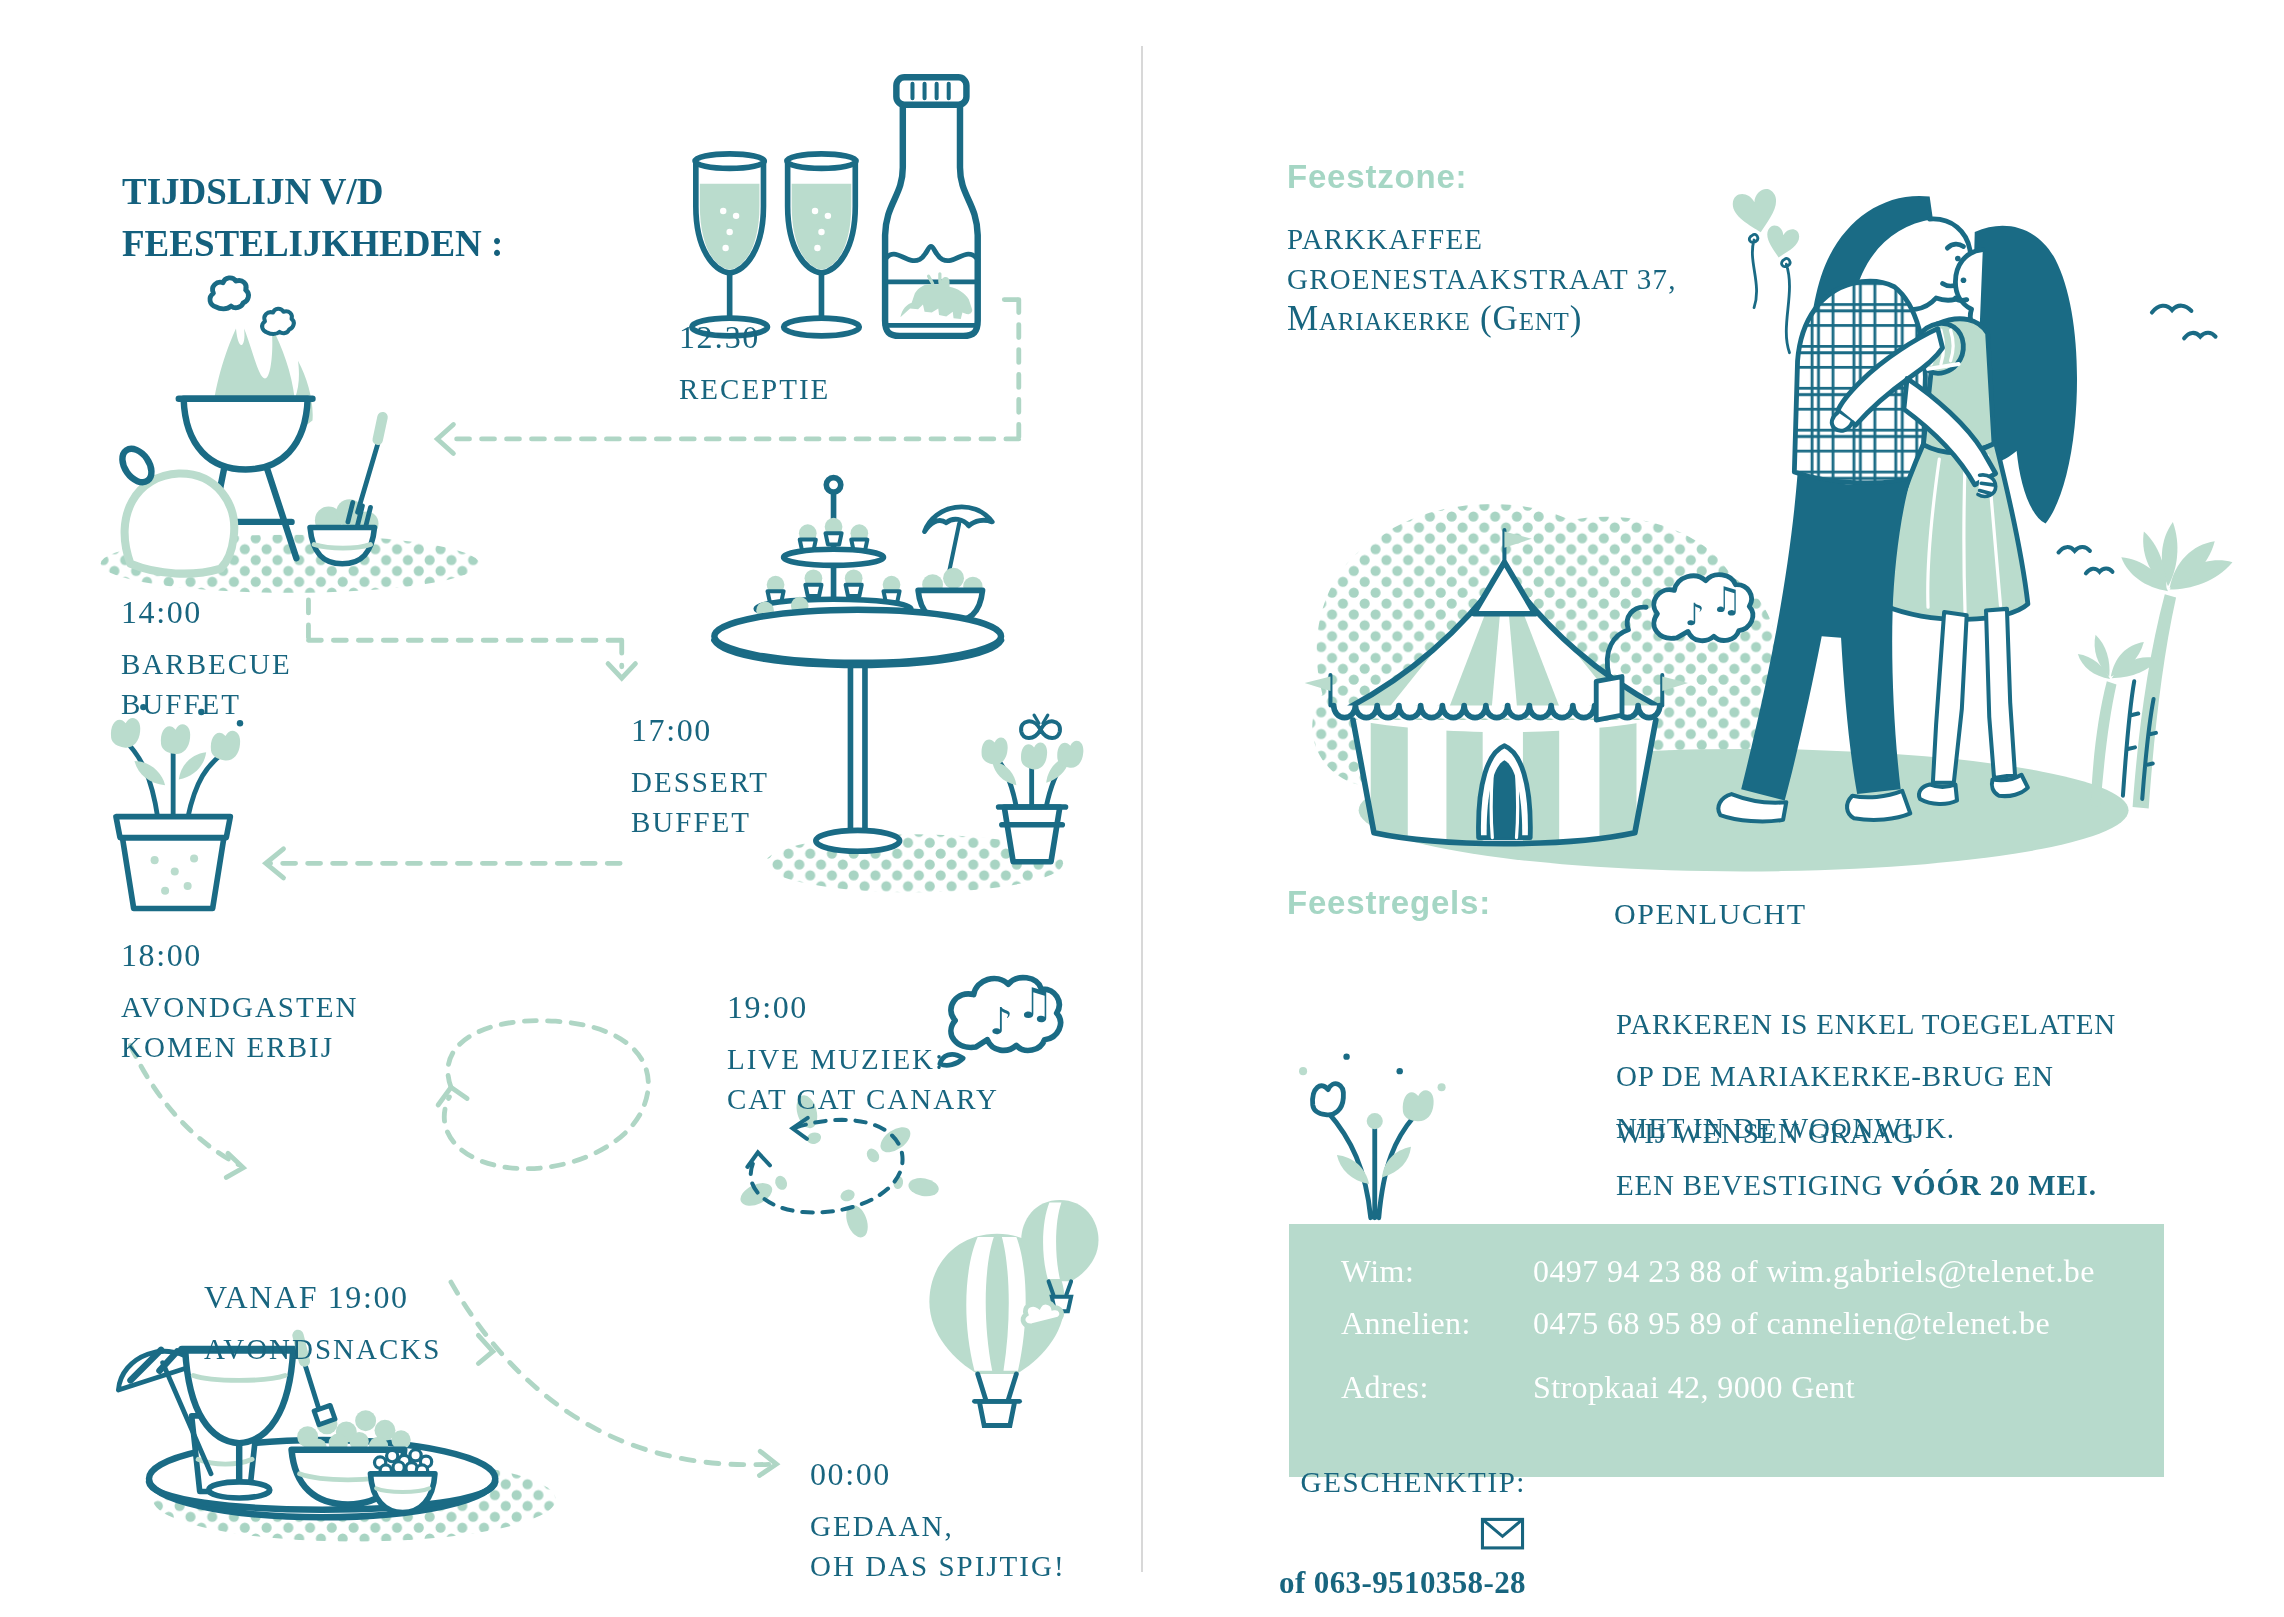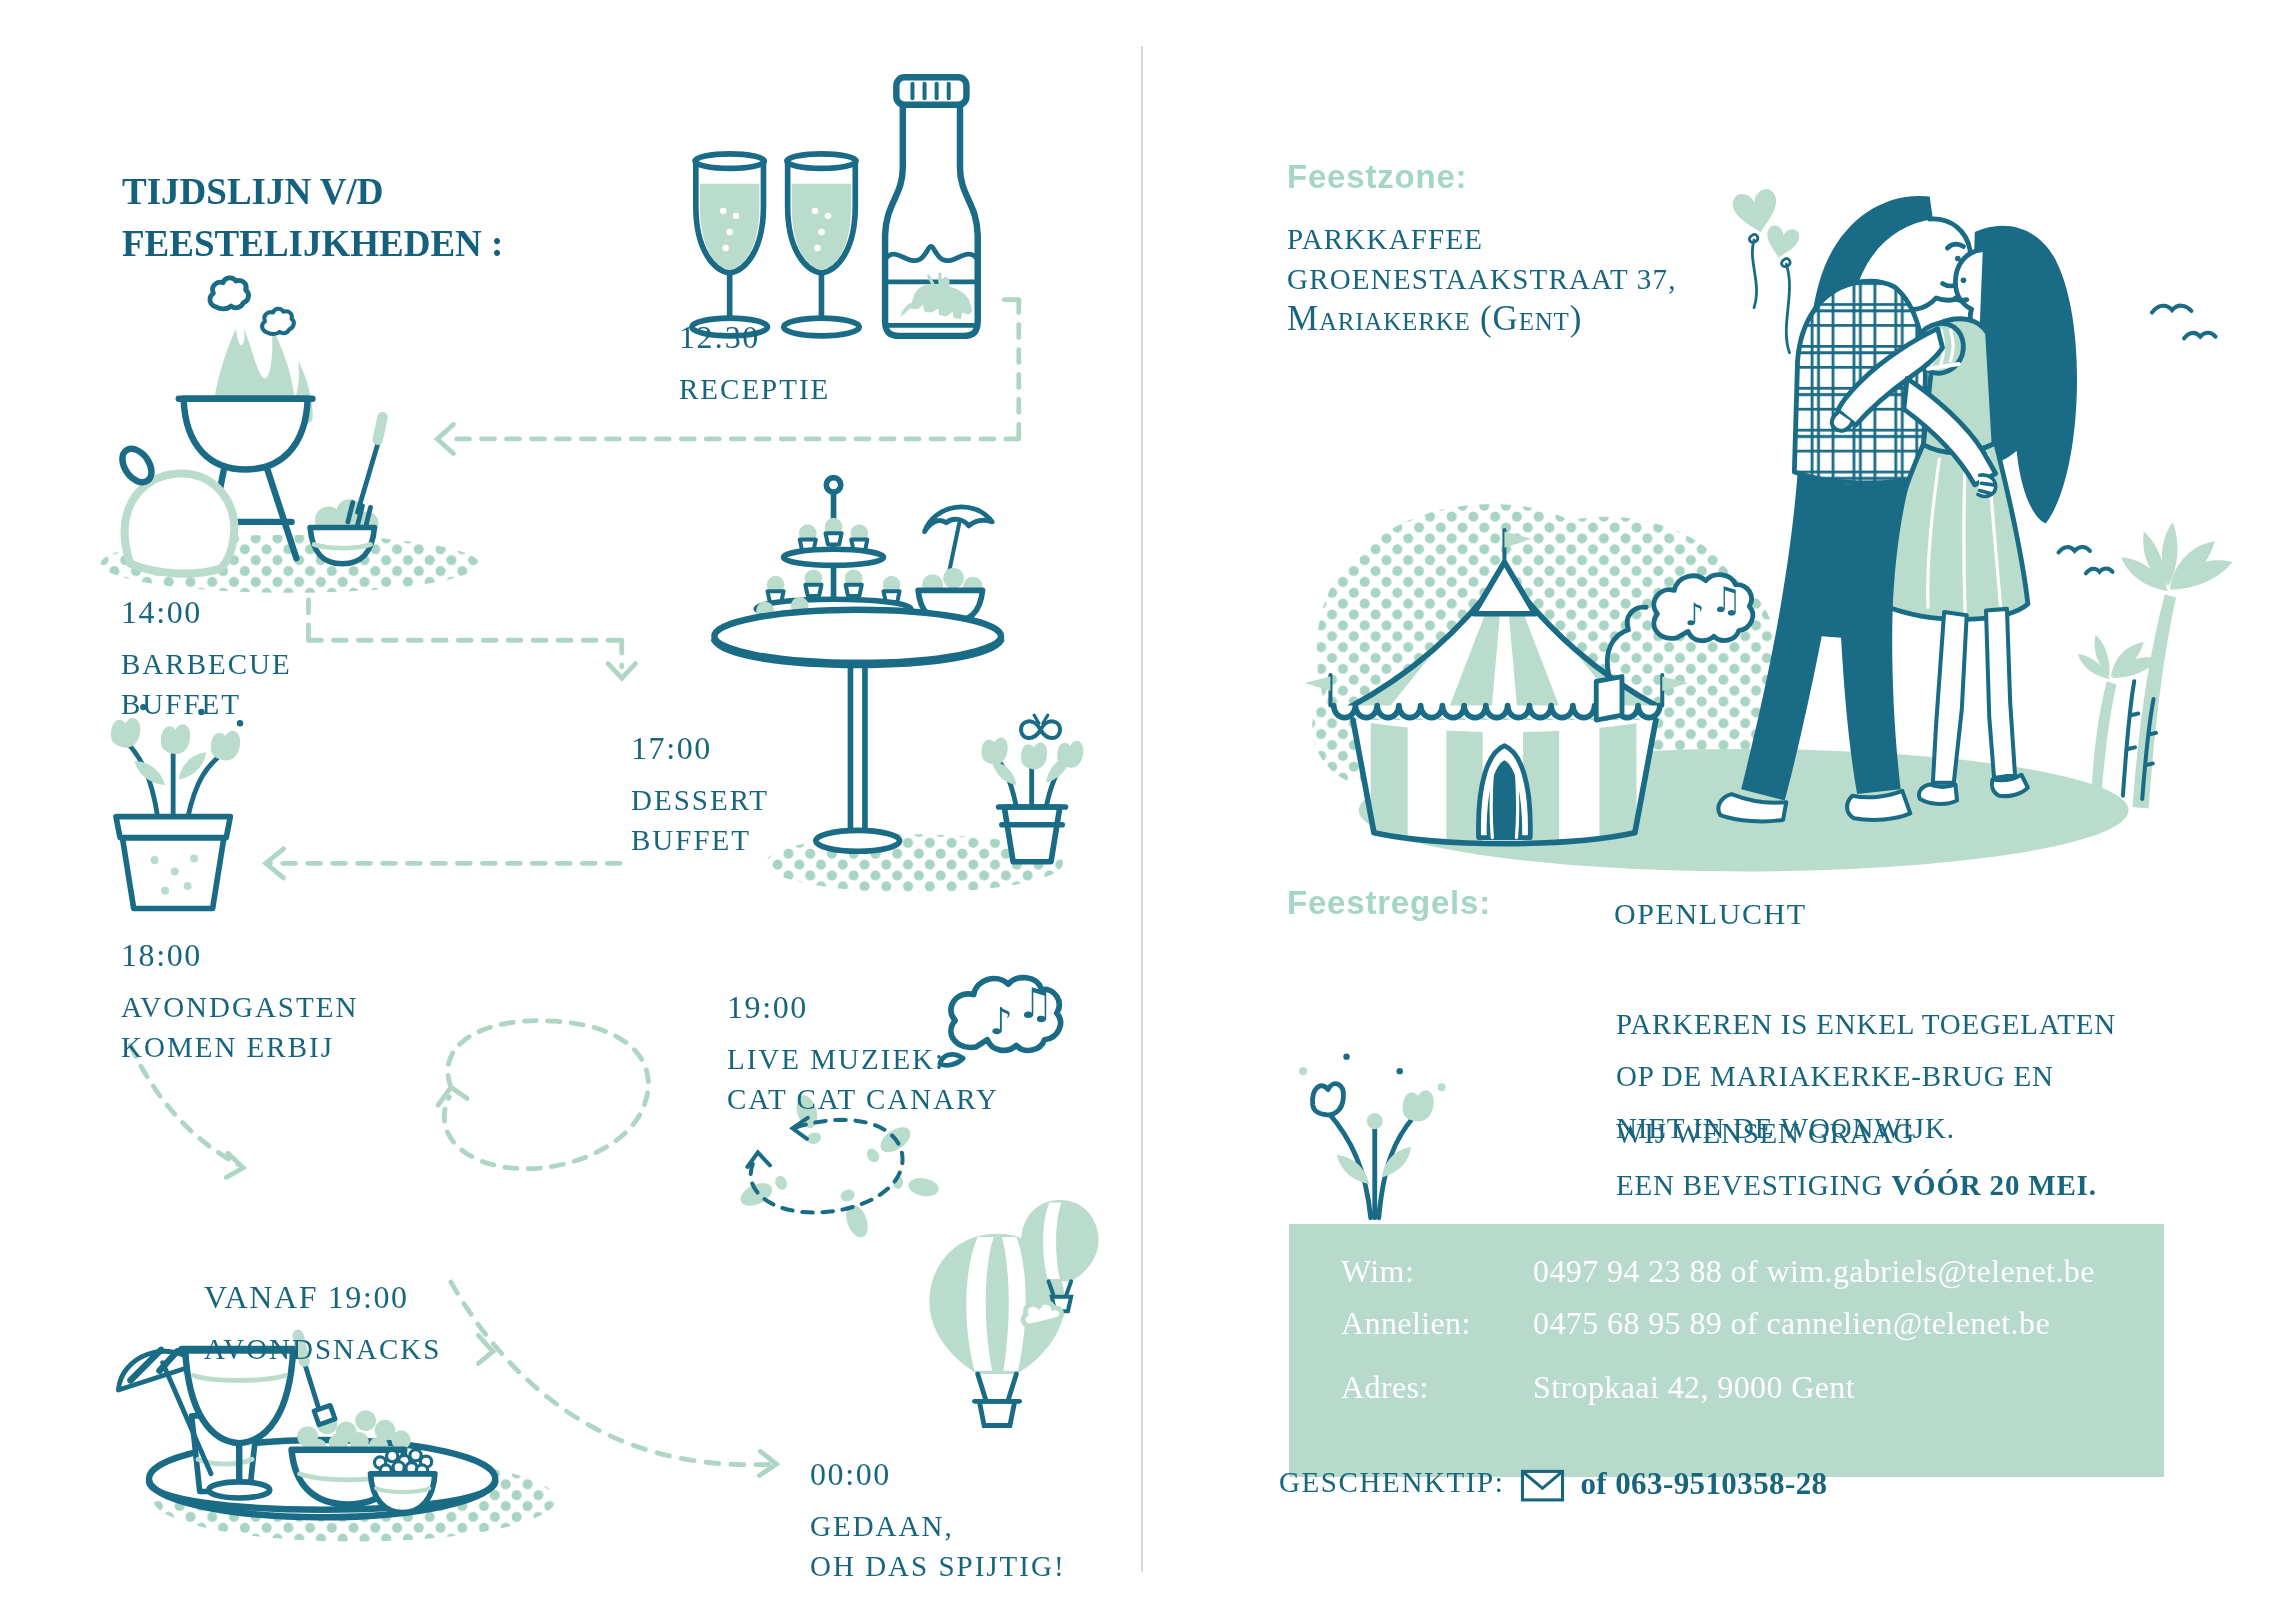--- a/index.html
+++ b/index.html
@@ -20,21 +20,21 @@
           color:#A5D6C4;letter-spacing:0.8px;}
   .venue{font-size:29px;line-height:40px;letter-spacing:1.2px;}
   .venue-big{font-size:35px;font-variant:small-caps;letter-spacing:0.8px;}
   .openlucht{font-size:30px;letter-spacing:1.6px;}
   .body-txt{font-size:29px;line-height:52px;letter-spacing:0.8px;white-space:pre-line;}
   .bold{font-weight:bold;}
 
   .contact-box{left:1289px;top:1224px;width:875px;height:253px;background:#B7DACC;}
   .c-row{position:absolute;left:52px;color:#fff;font-size:32px;letter-spacing:0.4px;}
   .c-label{display:inline-block;width:192px;}
-  .gift{left:1279px;top:1466px;display:flex;align-items:flex-start;gap:14.5px;}
+  .gift{left:1279px;top:1466px;display:flex;align-items:flex-end;gap:14.5px;flex-direction:column;}
   .gift-label{font-size:29px;letter-spacing:1.6px;}
   .gift-value{font-size:31px;font-weight:bold;letter-spacing:0.4px;}
 </style>
 </head>
 <body>
 
 <svg id="art" viewBox="0 0 2836 2009" aria-hidden="true">
   <defs>
     <pattern id="dots" width="27" height="27" patternUnits="userSpaceOnUse">
       <circle cx="7" cy="7" r="6.3" fill="#A8D4C3"></circle>
@@ -423,21 +423,21 @@
     <div class="tl-time">12:30</div>
     <div class="tl-label pre">RECEPTIE</div>
   </div>
 
   <div class="abs tl-block" style="left:121px;top:594px;">
     <div class="tl-time">14:00</div>
     <div class="tl-label pre">BARBECUE
 BUFFET</div>
   </div>
 
-  <div class="abs tl-block" style="left:631px;top:712px;margin-top:18px;">
+  <div class="abs tl-block" style="left:631px;top:712px;">
     <div class="tl-time">17:00</div>
     <div class="tl-label pre">DESSERT
 BUFFET</div>
   </div>
 
   <div class="abs tl-block" style="left:121px;top:937px;">
     <div class="tl-time">18:00</div>
     <div class="tl-label pre">AVONDGASTEN
 KOMEN ERBIJ</div>
   </div>

